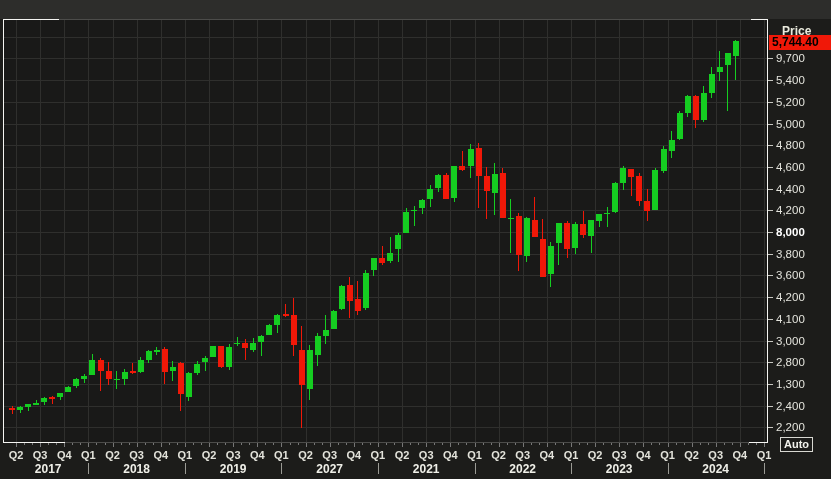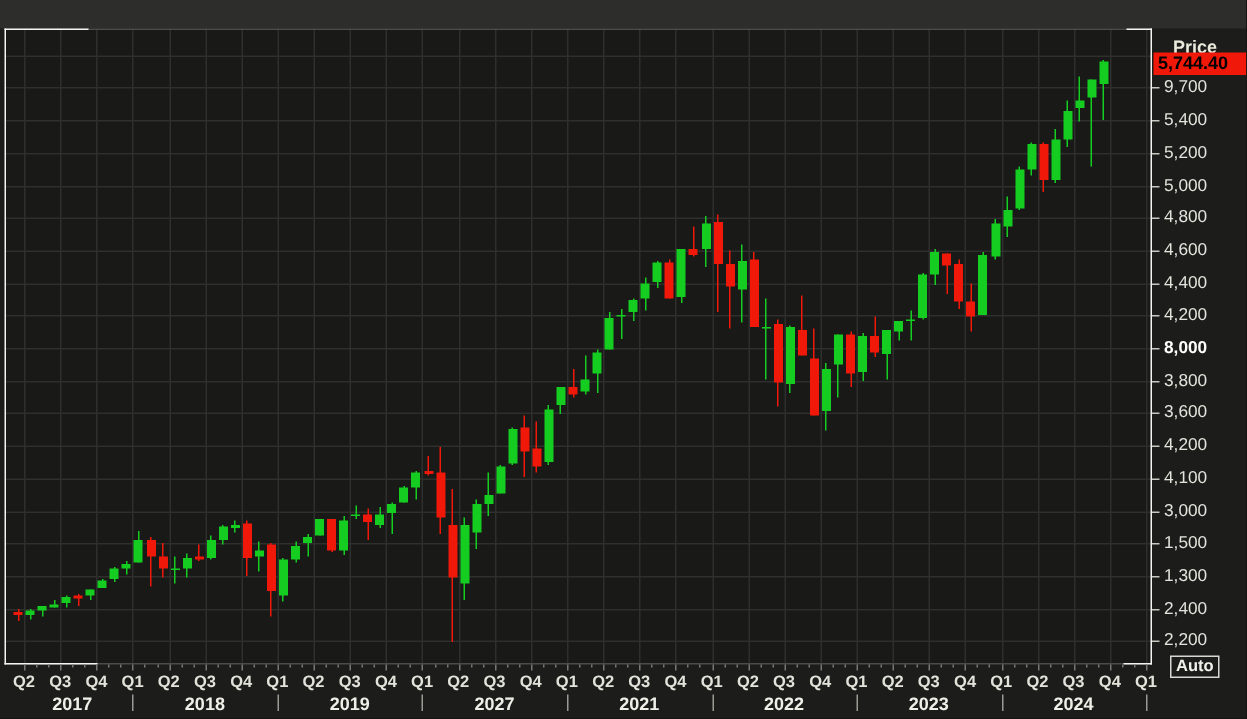--- a/index.html
+++ b/index.html
@@ -304,21 +304,21 @@
       <div class="ylab" style="top: 227.7px;">3,800</div>
       <div class="ytickmark" style="top: 256.4px;"></div>
       <div class="ylab" style="top: 249.4px;">3,600</div>
       <div class="ytickmark" style="top: 278.1px;"></div>
       <div class="ylab" style="top: 271.1px;">4,200</div>
       <div class="ytickmark" style="top: 299.8px;"></div>
       <div class="ylab" style="top: 292.8px;">4,100</div>
       <div class="ytickmark" style="top: 321.5px;"></div>
       <div class="ylab" style="top: 314.5px;">3,000</div>
       <div class="ytickmark" style="top: 343.2px;"></div>
-      <div class="ylab" style="top: 336.2px;">1,500</div>
+      <div class="ylab" style="top: 336.2px;">2,800</div>
       <div class="ytickmark" style="top: 364.9px;"></div>
       <div class="ylab" style="top: 357.9px;">1,300</div>
       <div class="ytickmark" style="top: 386.6px;"></div>
       <div class="ylab" style="top: 379.6px;">2,400</div>
       <div class="ytickmark" style="top: 408.3px;"></div>
       <div class="ylab" style="top: 401.3px;">2,200</div>
     </div>
   <div class="price-title">Price</div>
   <div class="last-price" id="lastprice" style="top: 34.7px; background: rgb(240, 24, 8);">5,744.40</div>
   <div class="auto-btn">Auto</div>

